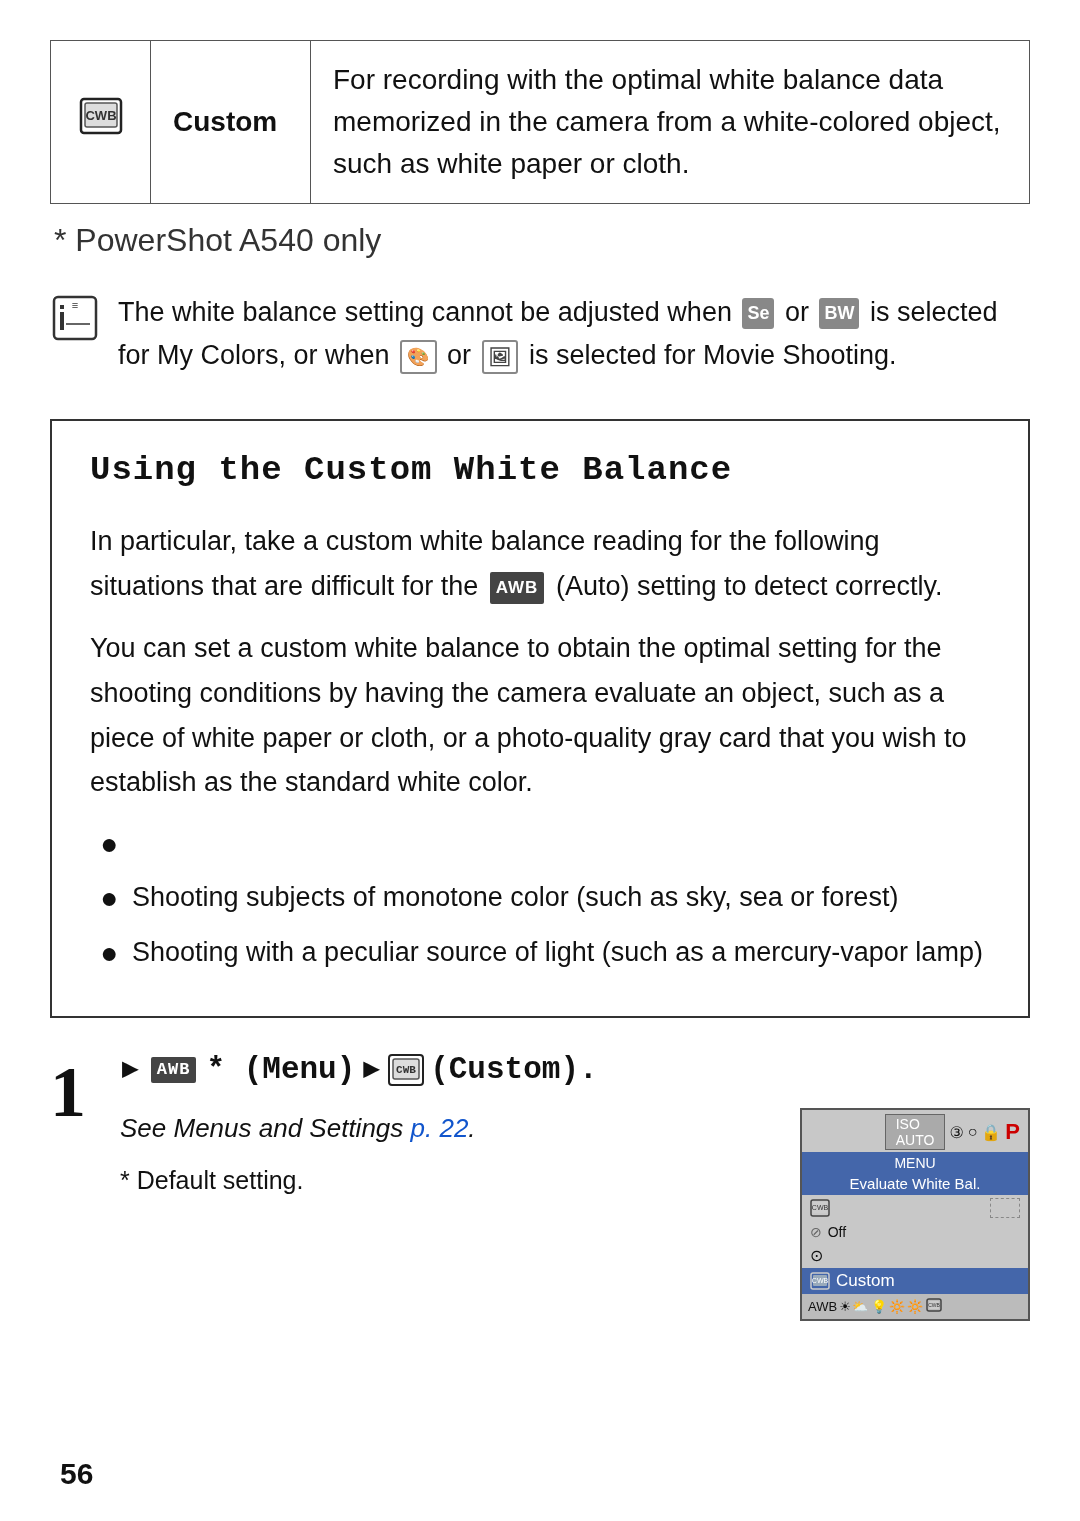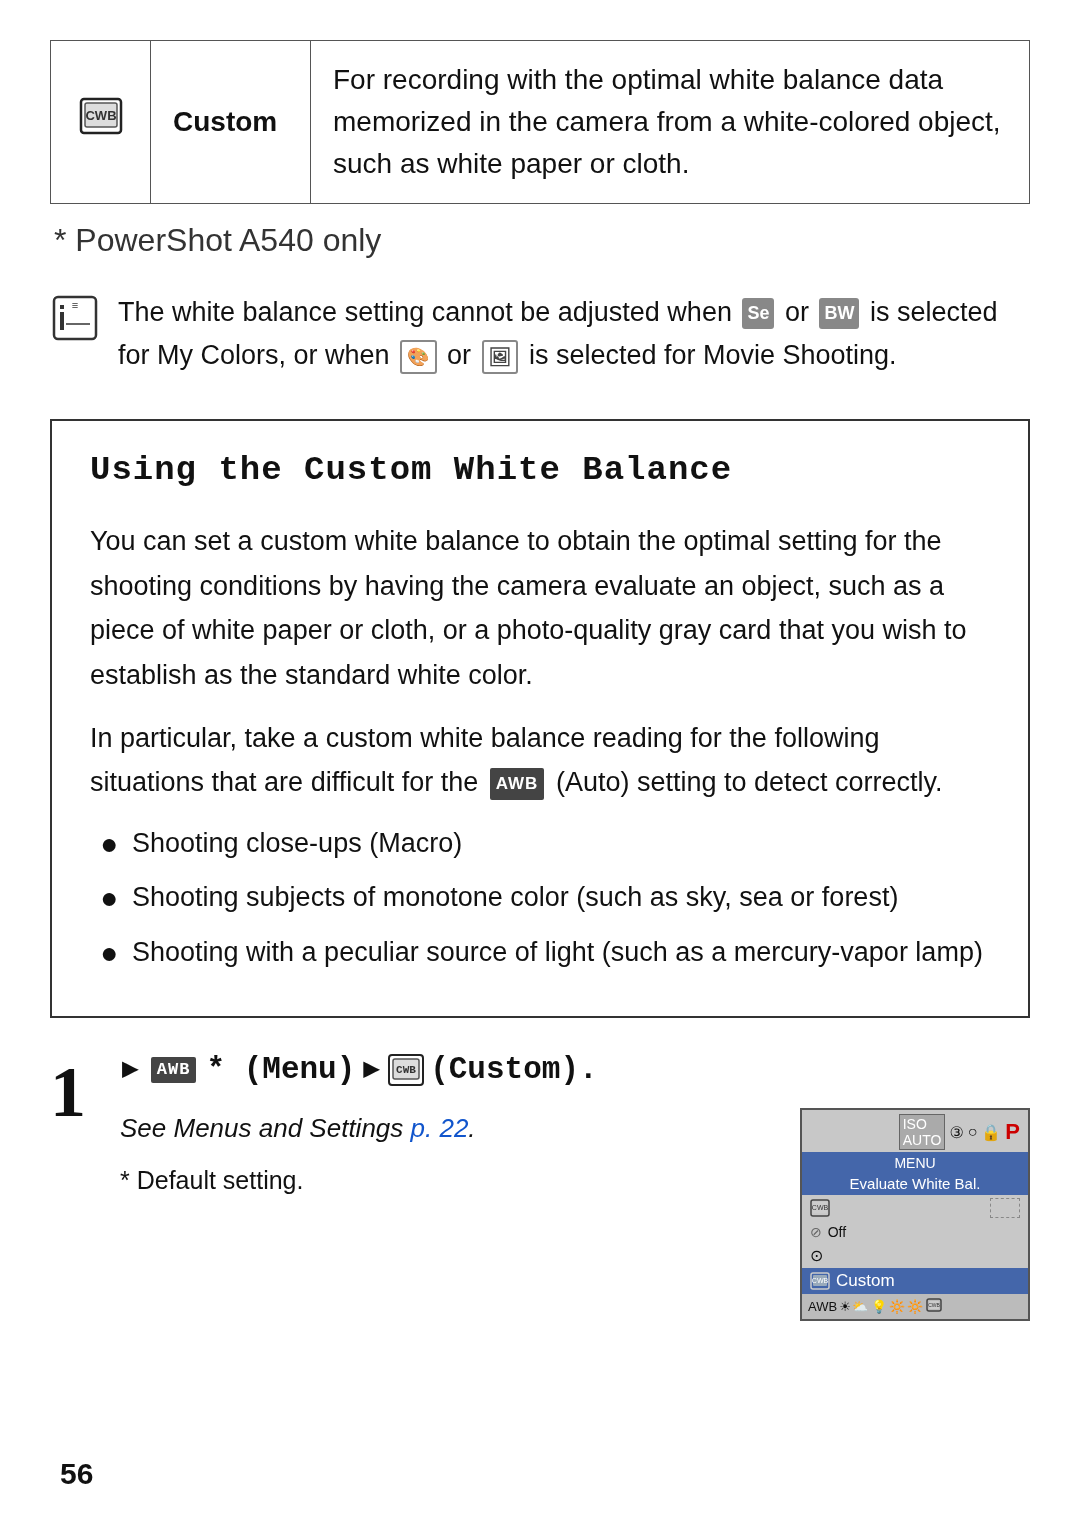--- a/index.html
+++ b/index.html
@@ -308,32 +308,31 @@
       <span class="inline-icon-outline">🎨</span>
       or
       <span class="inline-icon-outline">🖼</span>
       is selected for Movie Shooting.
     </div>
   </div>
 
   <div class="section-box">
     <div class="section-title">Using the Custom White Balance</div>
 
-    <div class="section-body">You can set a custom white balance to obtain the optimal setting for the shooting conditions by having the camera evaluate an object, such as a piece of white paper or cloth, or a photo-quality gray card that you wish to establish as the standard white color.</div>
-
     <div class="section-body">
       In particular, take a custom white balance reading for the following situations that are difficult for the
       <span class="awb-icon">AWB</span>
       (Auto) setting to detect correctly.
     </div>
 
+    <div class="section-body">You can set a custom white balance to obtain the optimal setting for the shooting conditions by having the camera evaluate an object, such as a piece of white paper or cloth, or a photo-quality gray card that you wish to establish as the standard white color.</div>
+
     <ul class="bullet-list">
       <li>
         <span class="bullet-dot">●</span>
-        <span>Shooting close-ups (Macro)</span>
       </li>
       <li>
         <span class="bullet-dot">●</span>
         <span>Shooting subjects of monotone color (such as sky, sea or forest)</span>
       </li>
       <li>
         <span class="bullet-dot">●</span>
         <span>Shooting with a peculiar source of light (such as a mercury-vapor lamp)</span>
       </li>
     </ul>
@@ -358,21 +357,21 @@
       </div>
 
       <div class="step-detail-row">
         <div class="step-detail-text">
           <em><span>See Menus and Settings</span> <a>p. 22</a>.</em>
           <div class="default-note">* Default setting.</div>
         </div>
 
         <div class="camera-screen">
           <div class="cam-top-bar">
-            <span style="font-size:14px;border:1px solid #666;padding:1px 3px;background:#aaa;color:#fff;">ISO<br>AUTO</span>
+            <span style="font-size:14px;border:1px solid #666;padding:1px 10px;background:#aaa;color:#fff;">ISO<br>AUTO</span>
             <span style="font-size:16px;">③</span>
             <span style="font-size:16px;">○</span>
             <span style="font-size:16px;">🔒</span>
             <span style="font-weight:bold;font-size:22px;color:#c00;">P</span>
           </div>
           <div class="cam-menu-bar">
             <span style="font-size:14px;">MENU</span>
             <span style="font-size:15px;">Evaluate White Bal.</span>
           </div>
           <div class="cam-row">

